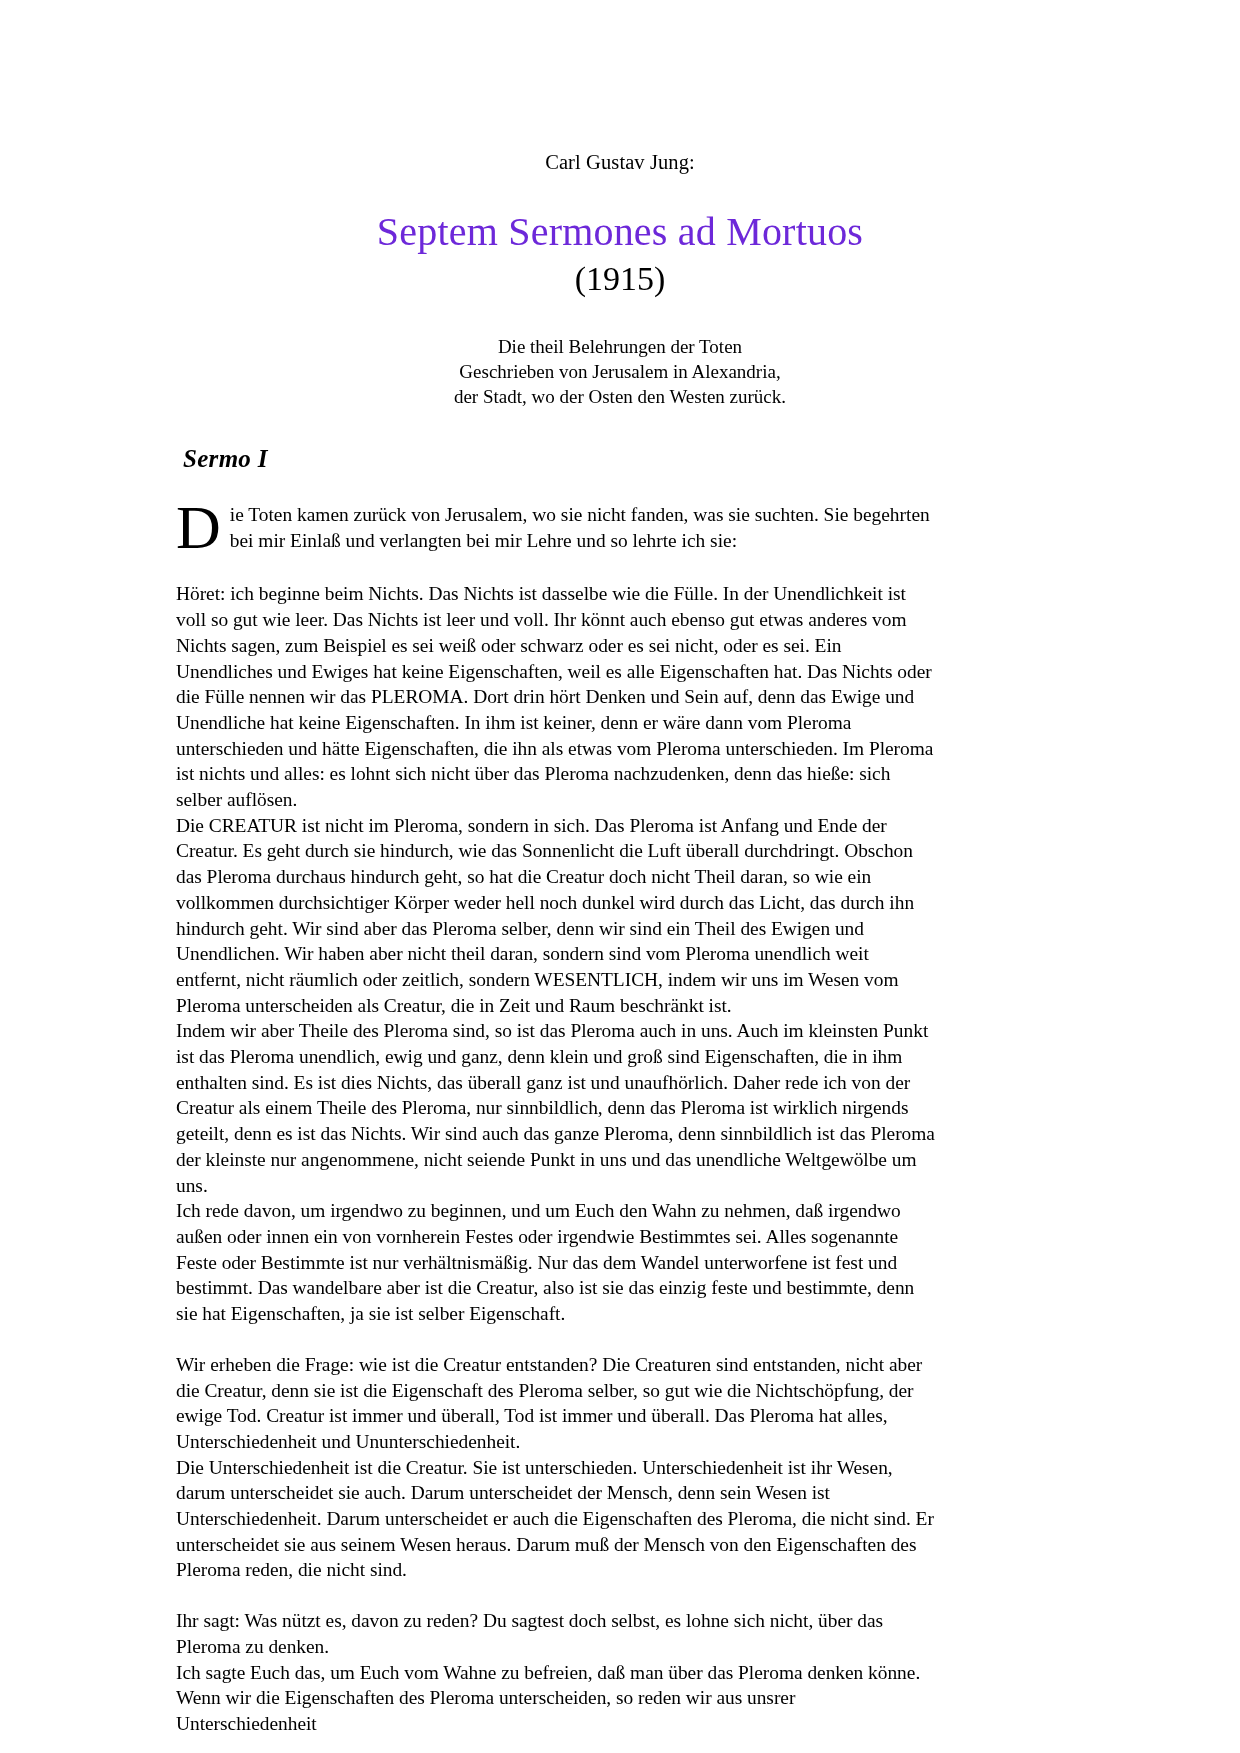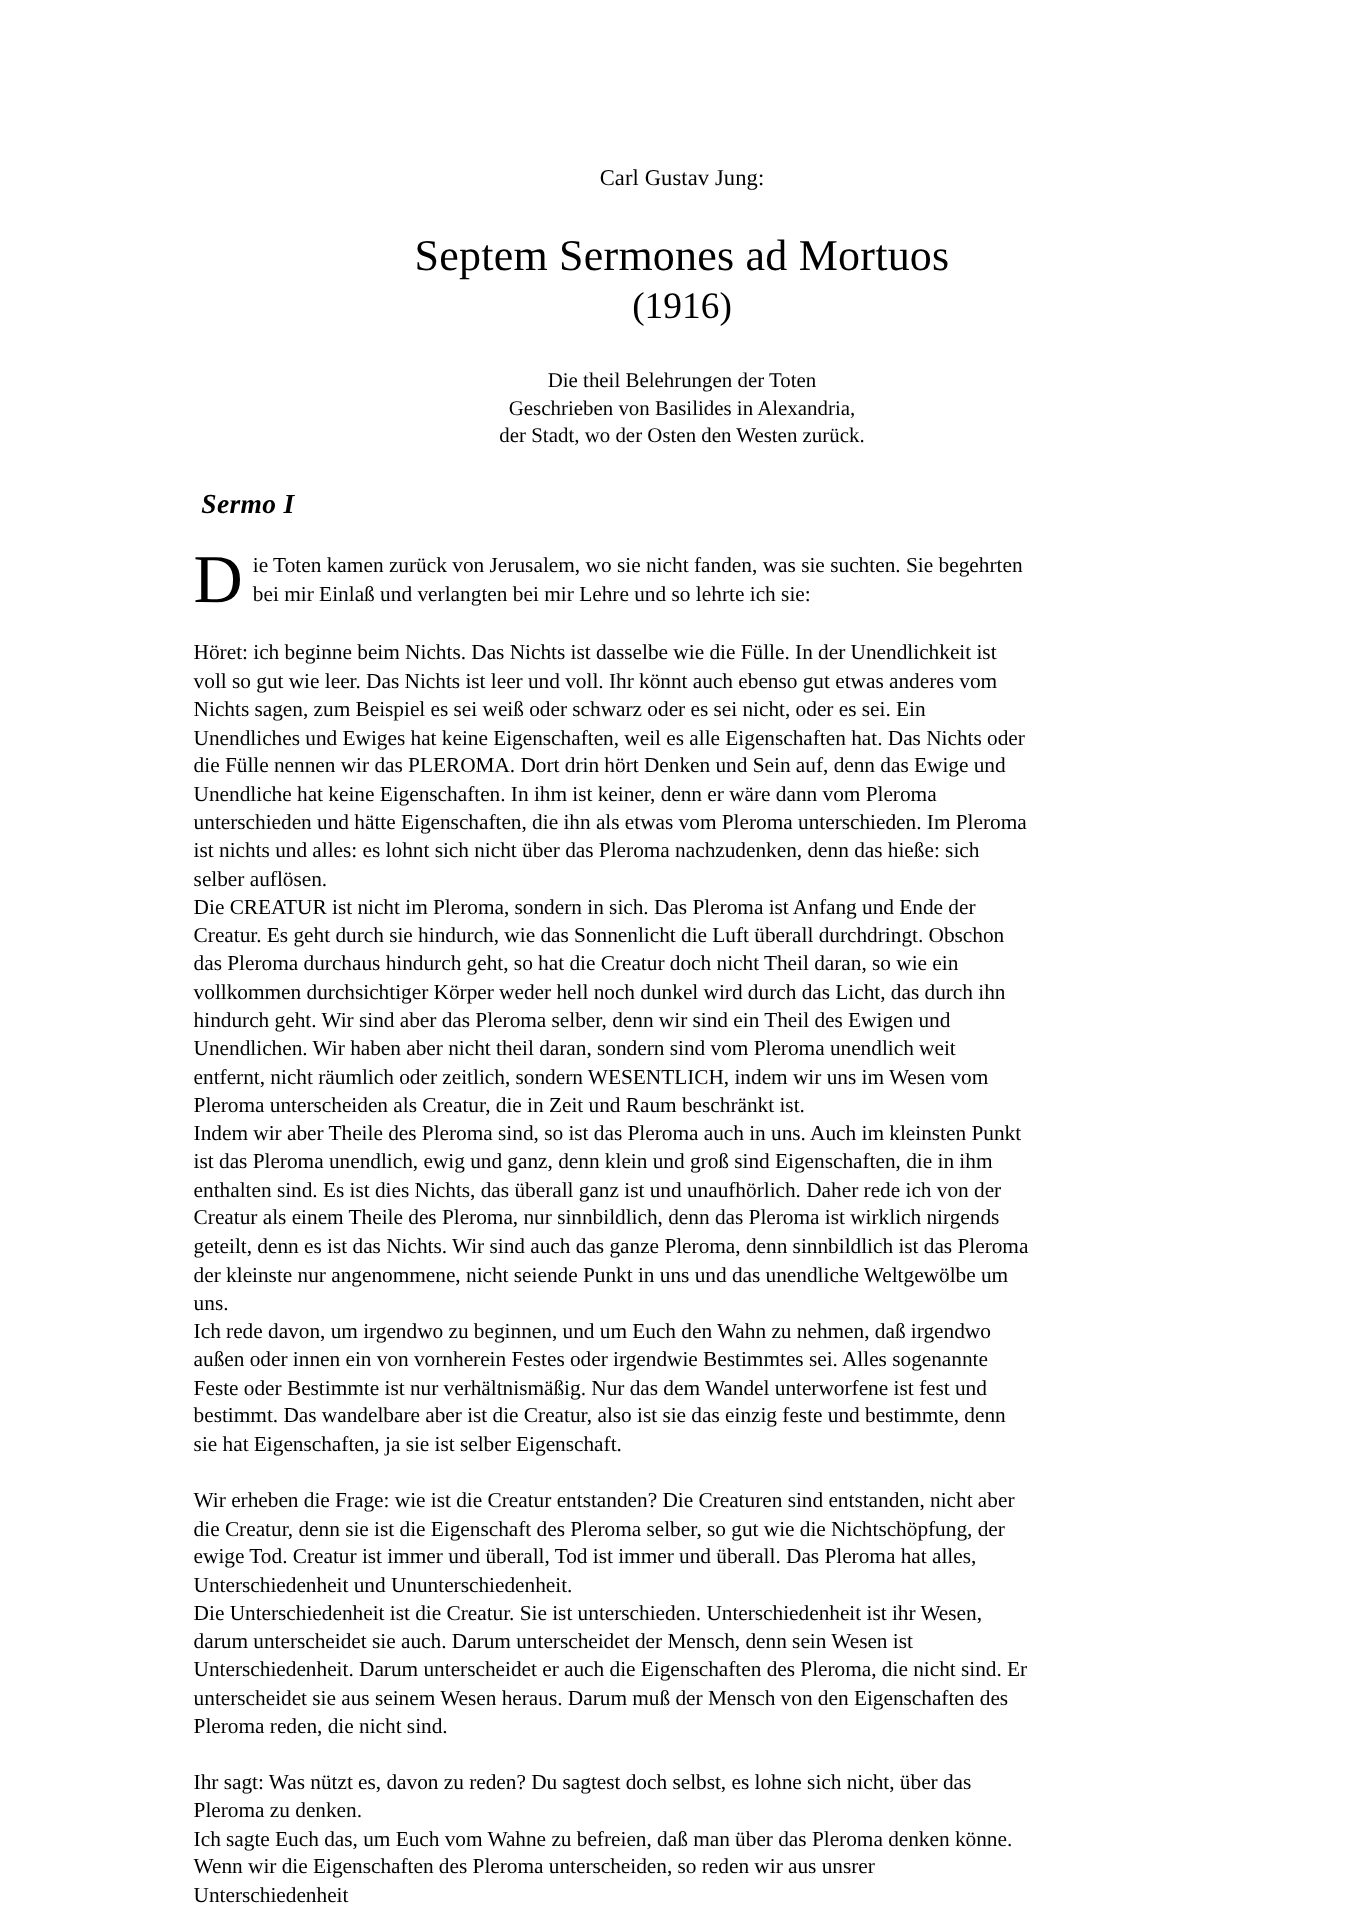--- a/index.html
+++ b/index.html
@@ -29,21 +29,21 @@
     padding-top: 150px;
   }
   .author {
     font-size: 20.5px;
     line-height: 1.25;
     letter-spacing: 0.1px;
   }
   .main-title {
     font-size: 40px;
     line-height: 1.18;
-    color: #000000;
+    color: #6d28d9;
     margin-top: 32px;
     letter-spacing: 0.2px;
   }
   .year {
     font-size: 34px;
     line-height: 1.2;
     margin-top: 4px;
     color: #000000;
   }
   .subtitle {
@@ -97,24 +97,24 @@
   }
 </style>
 </head>
 <body>
 
 <div class="page">
 
   <div class="frontmatter">
     <div class="author">Carl Gustav Jung:</div>
     <div class="main-title">Septem Sermones ad Mortuos</div>
-    <div class="year">(1916)</div>
+    <div class="year">(1915)</div>
     <div class="subtitle">
       <div>Die theil Belehrungen der Toten</div>
-      <div>Geschrieben von Basilides in Alexandria,</div>
+      <div>Geschrieben von Jerusalem in Alexandria,</div>
       <div>der Stadt, wo der Osten den Westen zurück.</div>
     </div>
   </div>
 
   <div class="content">
 
     <div class="sermo-heading">Sermo I</div>
 
     <div class="dropcap-para">
       <span class="dropcap">D</span>

